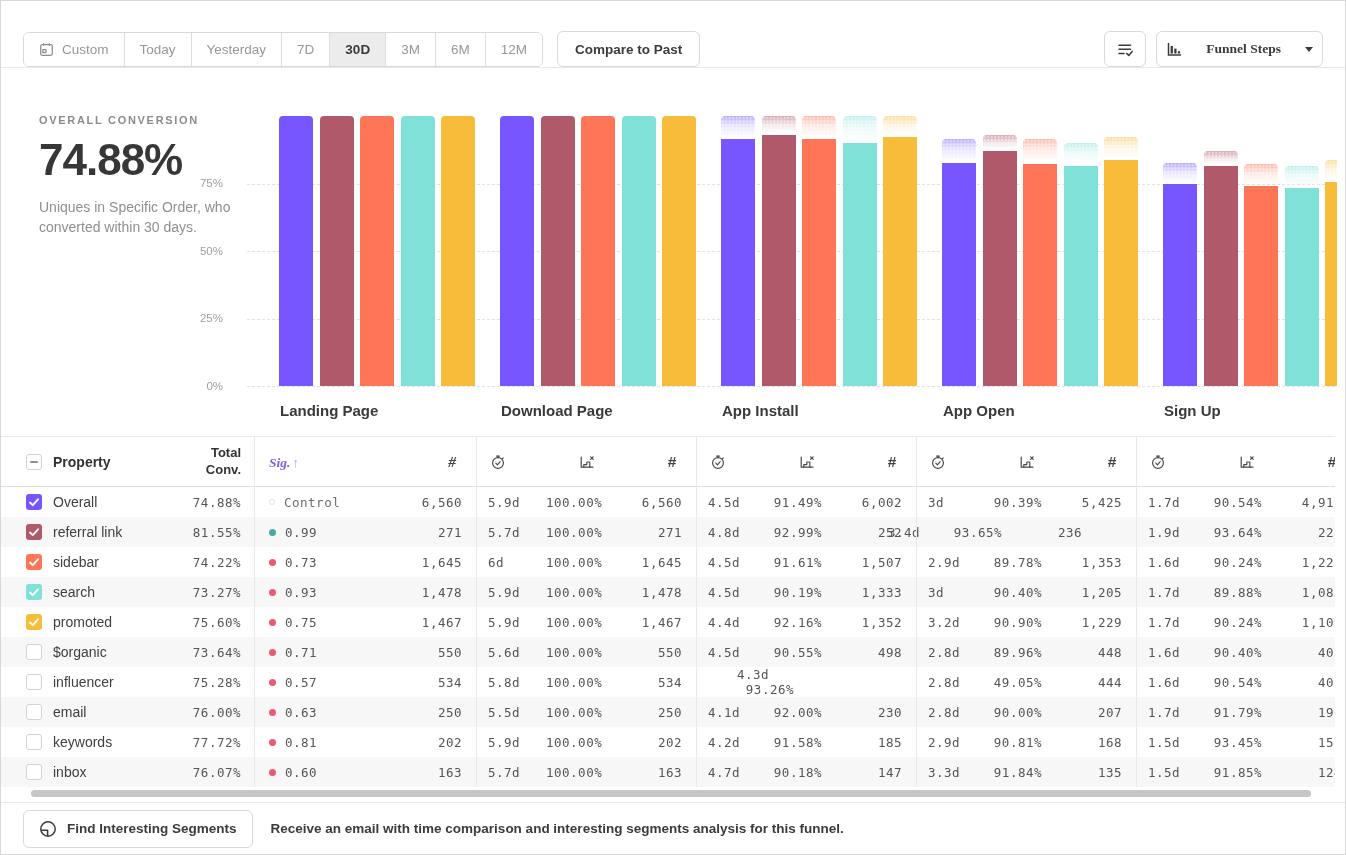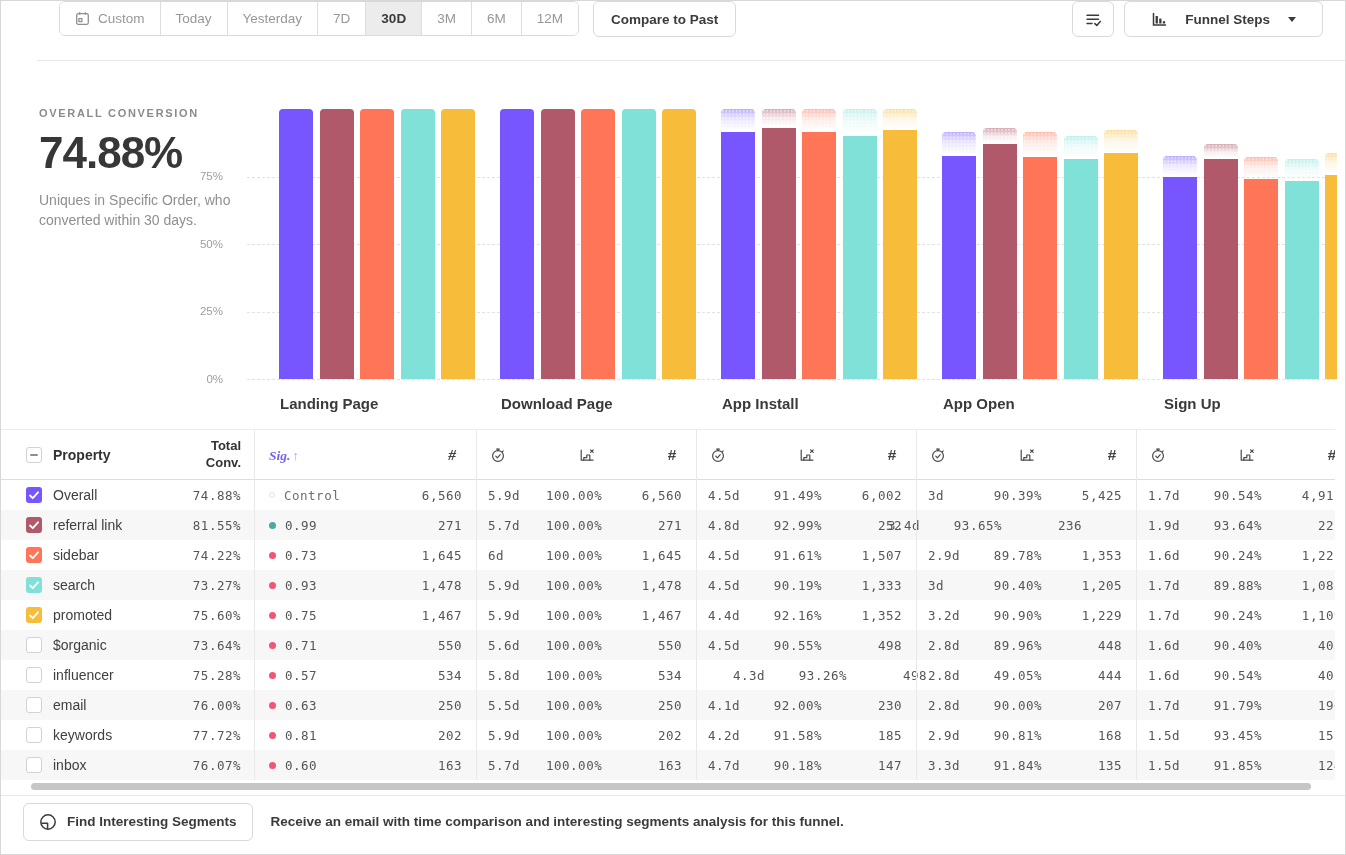--- a/index.html
+++ b/index.html
@@ -1,33 +1,33 @@
 <!DOCTYPE html>
 <html><head>
 <meta charset="utf-8">
 <style>
   * { margin:0; padding:0; box-sizing:border-box; }
   html,body { background:#eee; }
   .page { width:1346px; height:855px; background:#fff; border:1px solid #d8d8d8;
           font-family:"Liberation Sans",sans-serif; position:relative; overflow:hidden; }
 
   
-  .toolbar { height:60px; border-bottom:1px solid #e8e8e8; display:flex; align-items:flex-start; padding:0 22px;margin-left:36px; }
+  .toolbar { height:67px; border-bottom:1px solid #e8e8e8; display:flex; align-items:flex-end; padding:0 22px; }
   .seg-group { display:flex; border:1px solid #d9d9d9; border-radius:6px; height:35px; overflow:hidden; background:#fff; }
   .seg { display:flex; align-items:center; gap:8px; padding:0 15px; font-size:13.5px; color:#979797;
          border:none; border-left:1px solid #dedede; background:#fff; font-weight:500; cursor:pointer;
          font-family:inherit; }
   .seg:first-child { border-left:none; }
   .seg.selected { background:#ececec; color:#3b3b3b; font-weight:700; }
   .btn { height:36px; border:1px solid #d9d9d9; border-radius:6px; background:#fff; font-size:13.5px;
          font-weight:700; color:#3b3b3b; cursor:pointer; font-family:inherit; }
   .compare-btn { margin-left:14px; padding:0 17px; }
   .toolbar-right { margin-left:auto; display:flex; gap:10px; align-items:center; }
   .icon-btn { width:42px; height:36px; display:flex; align-items:center; justify-content:center; }
-  .funnel-btn { display:flex; align-items:center; gap:18px; padding:0 26px; }
+  .funnel-btn { display:flex; align-items:center; gap:24px; padding:0 9px;font-family:Liberation Serif, serif; }
   .caret { width:0; height:0; border-left:4.5px solid transparent; border-right:4.5px solid transparent;
            border-top:5px solid #3b3b3b; }
 
   
   .chart-section { position:relative; height:368px; width:1336px; overflow:hidden; }
   .summary { position:absolute; left:38px; top:46px; width:205px; }
   .summary-label { font-size:11px; font-weight:700; letter-spacing:1.7px; color:#8b8b8b; }
   .summary-value { font-size:44px; font-weight:700; color:#373737; margin-top:9px; letter-spacing:-1px; }
   .summary-desc  { margin-top:12px; font-size:14px; color:#8f8f8f; line-height:1.45; }
   .grid-line { position:absolute; left:246px; width:1088px; border-top:1px dashed #e2e2e2; height:0; }
@@ -535,21 +535,21 @@
           <div class="cell c2">
             <span class="sig-dot" style="background: rgb(239, 88, 116);"></span>
             <span class="mono">0.57</span>
             <span class="mono cnt">534</span>
           </div>
           <div class="cell cstep" style="left: 475px;">
             <span class="mono tcol">5.8d</span>
             <span class="mono pcol">100.00%</span>
             <span class="mono cnt">534</span>
           </div>
-          <div class="cell cstep" style="left: 720px;">
+          <div class="cell cstep" style="left: 656px; flex-direction: column;">
             <span class="mono tcol">4.3d</span>
             <span class="mono pcol">93.26%</span>
             <span class="mono cnt">498</span>
           </div>
           <div class="cell cstep" style="left: 915px;">
             <span class="mono tcol">2.8d</span>
             <span class="mono pcol">49.05%</span>
             <span class="mono cnt">444</span>
           </div>
           <div class="cell cstep" style="left: 1135px;">

